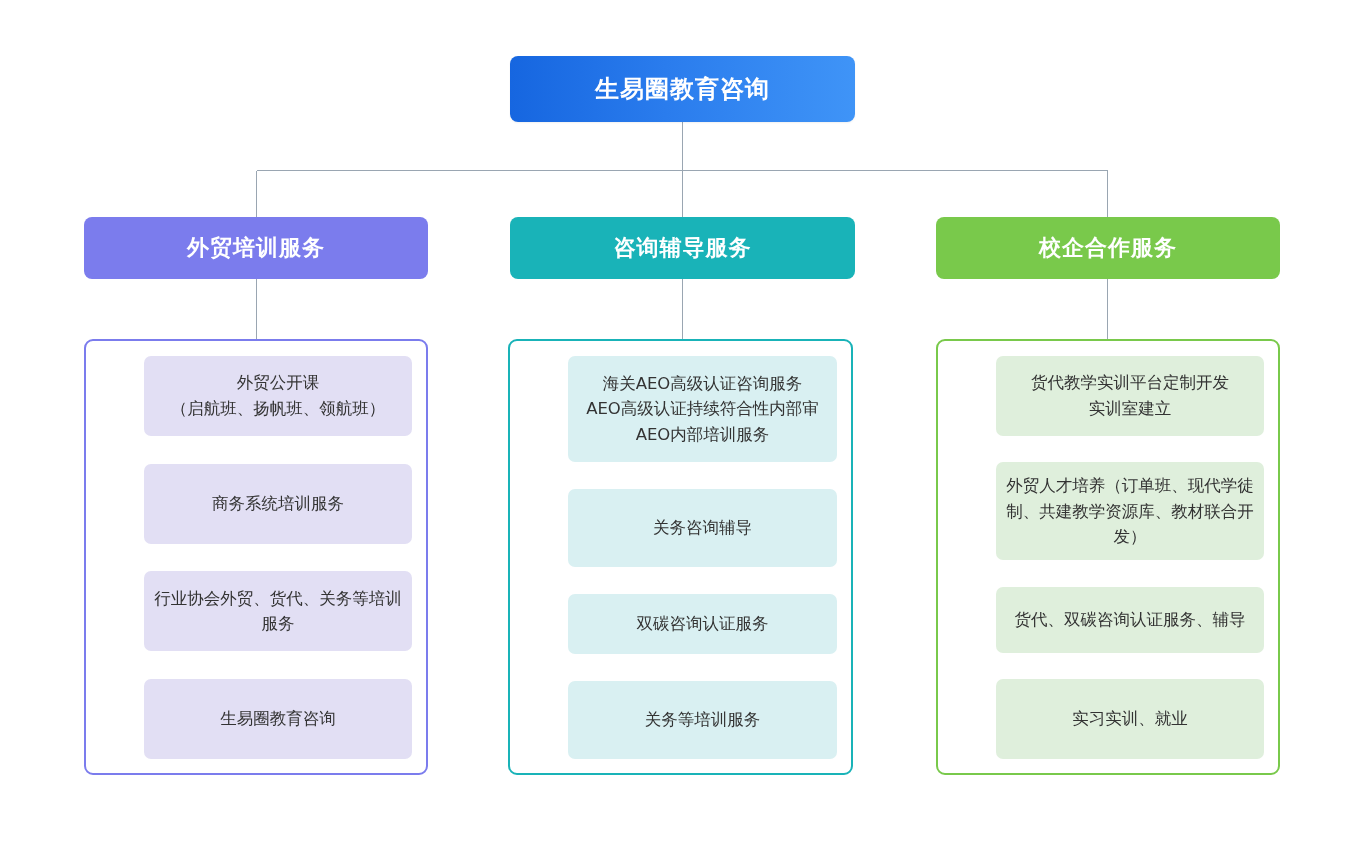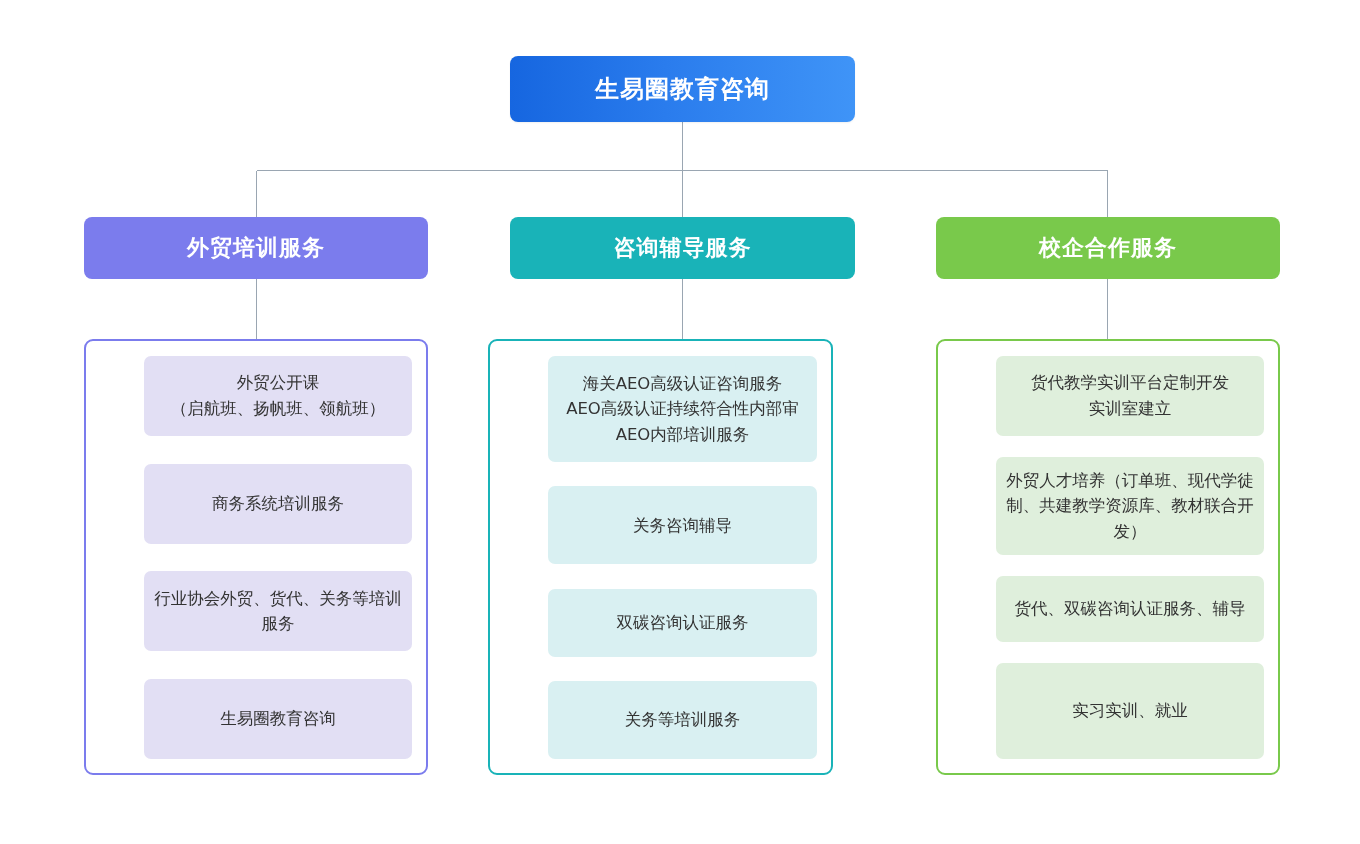--- a/index.html
+++ b/index.html
@@ -80,21 +80,21 @@
     border-radius: 9px;
     border: 2px solid #999;
     background: #ffffff;
     box-sizing: border-box;
     display: flex;
     flex-direction: column;
     justify-content: space-between;
     padding: 15px 14px 14px 14px;
   }
   .panel.col-0 { left: 84px;  width: 344px; border-color: #7b7ced; }
-  .panel.col-1 { left: 488px; width: 345px; border-color: #19b3b8; }
+  .panel.col-1 { left: 508px; width: 345px; border-color: #19b3b8; }
   .panel.col-2 { left: 936px; width: 344px; border-color: #79c94b; }
 
   .item {
     border-radius: 7px;
     display: flex;
     align-items: center;
     justify-content: center;
     text-align: center;
     box-sizing: border-box;
     padding: 9px 10px;
@@ -109,27 +109,27 @@
   .panel.col-2 .item { background: #dfefdc; }
 
   
   .panel.col-0 .item:nth-child(1) { height: 80px; }
   .panel.col-0 .item:nth-child(2) { height: 80px; }
   .panel.col-0 .item:nth-child(3) { height: 80px; }
   .panel.col-0 .item:nth-child(4) { height: 80px; }
 
   .panel.col-1 .item:nth-child(1) { height: 106px; }
   .panel.col-1 .item:nth-child(2) { height: 78px; }
-  .panel.col-1 .item:nth-child(3) { height: 68px; }
+  .panel.col-1 .item:nth-child(3) { height: 60px; }
   .panel.col-1 .item:nth-child(4) { height: 78px; }
 
   .panel.col-2 .item:nth-child(1) { height: 80px; }
   .panel.col-2 .item:nth-child(2) { height: 98px; }
   .panel.col-2 .item:nth-child(3) { height: 66px; }
-  .panel.col-2 .item:nth-child(4) { height: 96px; text-align: right; }
+  .panel.col-2 .item:nth-child(4) { height: 80px; text-align: right; }
 </style>
 </head>
 <body>
 
 <div id="chart">
 
   <svg class="connectors" width="1360" height="844" viewBox="0 0 1360 844">
     <g stroke="#9aa6b2" stroke-width="1.6" fill="none" shape-rendering="crispEdges">
 
       <path d="M682.5 122 L682.5 170.5"></path>

